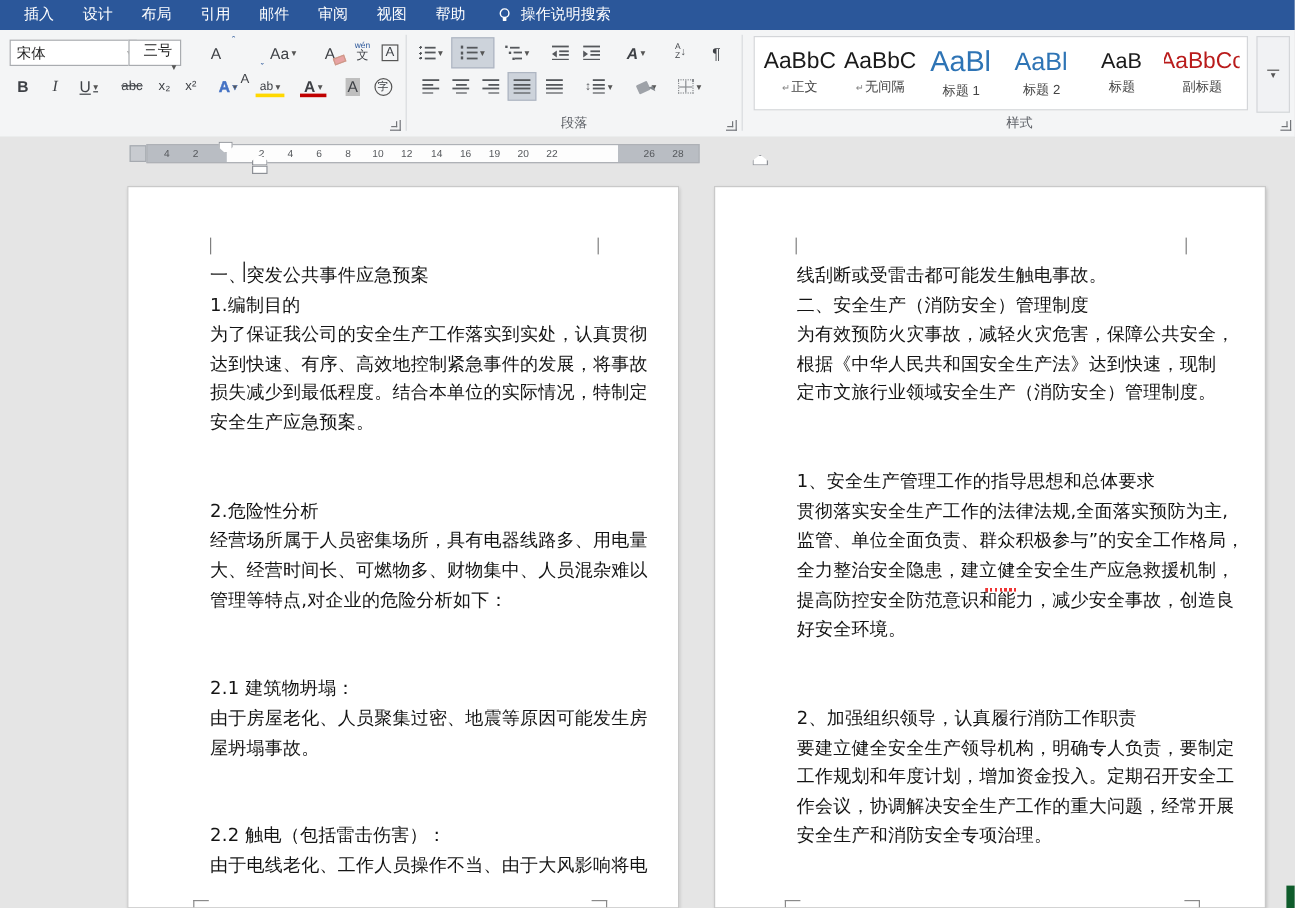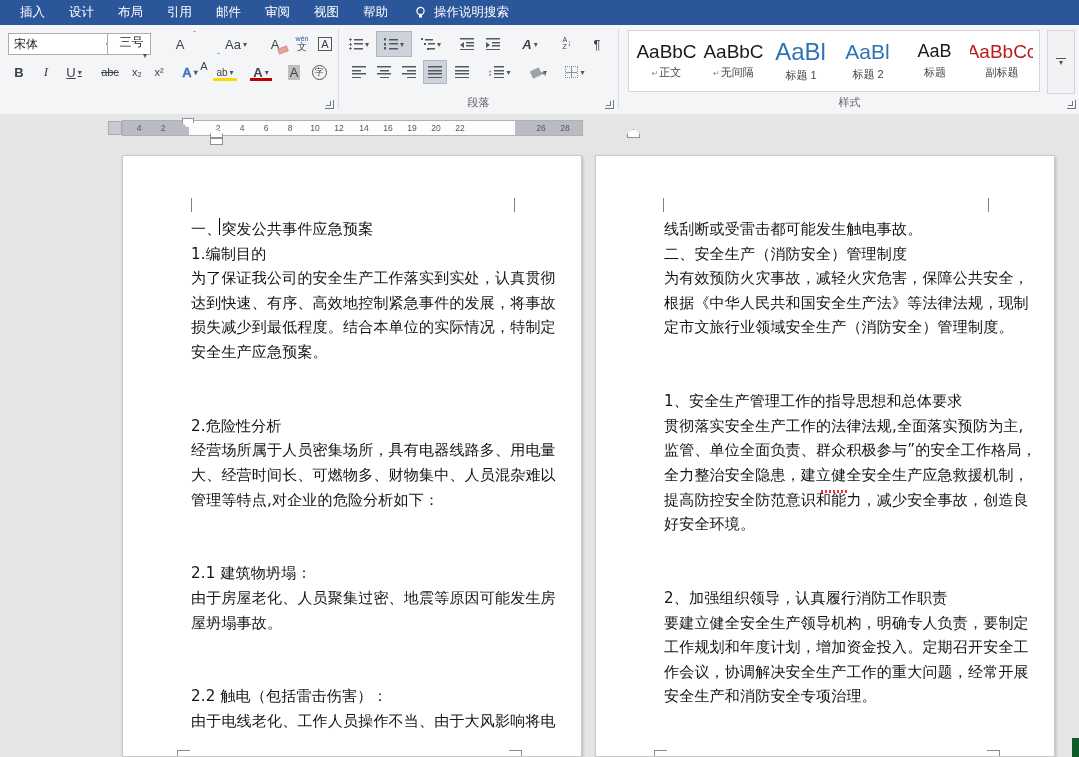--- a/index.html
+++ b/index.html
@@ -112,21 +112,21 @@
   .rnum:nth-of-type(11){left:289px;} .rnum:nth-of-type(12){left:313px;}
   .rnum:nth-of-type(13){left:337px;} .rnum:nth-of-type(14){left:418px;}
   .rnum:nth-of-type(15){left:442px;}
   .tabsel{position:absolute;left:108px;top:7px;width:14px;height:14px;background:#c8cbd0;border:1px solid #a6aab0;box-sizing:border-box;}
   .mk-first{position:absolute;left:182px;top:4px;width:12px;height:10px;background:#fff;border:1px solid #8d9096;box-sizing:border-box;clip-path:polygon(0 0,100% 0,100% 45%,50% 100%,0 45%);}
   .mk-hang{position:absolute;left:210px;top:15px;width:13px;height:9px;background:#fff;border:1px solid #8d9096;box-sizing:border-box;clip-path:polygon(50% 0,100% 55%,100% 100%,0 100%,0 55%);}
   .mk-left{position:absolute;left:210px;top:24px;width:13px;height:7px;background:#fff;border:1px solid #8d9096;box-sizing:border-box;}
   .mk-right{position:absolute;left:627px;top:15px;width:13px;height:9px;background:#fff;border:1px solid #8d9096;box-sizing:border-box;clip-path:polygon(50% 0,100% 55%,100% 100%,0 100%,0 55%);}
 
   .page{position:absolute;top:41px;width:460px;height:602px;background:#fff;border:1px solid #c9c9c9;box-shadow:1px 2px 3px rgba(0,0,0,.2);box-sizing:border-box;overflow:hidden;}
-  .page1{left:122px;padding-left:24px;} .page2{left:595px;}
+  .page1{left:106px;padding-left:24px;} .page2{left:595px;}
   .pagetext{position:absolute;left:68px;top:61px;width:326px;font-family:"DejaVu Sans","Liberation Sans",sans-serif;font-size:15px;color:#141414;}
   .tline{height:24.6px;line-height:24.6px;white-space:nowrap;letter-spacing:.2px;}
   .cropv{position:absolute;width:1px;height:14px;background:#7f7f7f;top:42px;}
   .cropv.l1{left:68px;} .cropv.r1{left:391px;}
   .cropv.l2{left:67px;} .cropv.r2{left:392px;}
   .cmark{position:absolute;top:594px;width:12px;height:6px;border-top:1px solid #8a8a8a;}
   .cmark.bl{border-left:1px solid #8a8a8a;}
   .cmark.br{border-right:1px solid #8a8a8a;}
   .p1bl{left:54px;} .p1br{left:386px;}
   .p2bl{left:58px;} .p2br{left:391px;}
@@ -402,21 +402,21 @@
     </div>
 
     <div class="page page2">
       <div class="cropv l2"></div>
       <div class="cropv r2"></div>
       <div class="pagetext">
 
       <div class="tline">线刮断或受雷击都可能发生触电事故。</div>
           <div class="tline">二、安全生产（消防安全）管理制度</div>
           <div class="tline">为有效预防火灾事故，减轻火灾危害，保障公共安全，</div>
-          <div class="tline">根据《中华人民共和国安全生产法》等法律法规，现制</div>
+          <div class="tline">根据《中华人民共和国安全生产法》达到快速，现制</div>
           <div class="tline">定市文旅行业领域安全生产（消防安全）管理制度。</div>
           <div class="tline"></div>
           <div class="tline"></div>
           <div class="tline">1、安全生产管理工作的指导思想和总体要求</div>
           <div class="tline">贯彻落实安全生产工作的法律法规,全面落实预防为主,</div>
           <div class="tline">监管、单位全面负责、群众积极参与”的安全工作格局，</div>
           <div class="tline">全力整治安全隐患，建立健全安全生产应急救援机制，</div>
           <div class="tline">提高防控安全防范意识和能力，减少安全事故，创造良</div>
           <div class="tline">好安全环境。</div>
           <div class="tline"></div>

